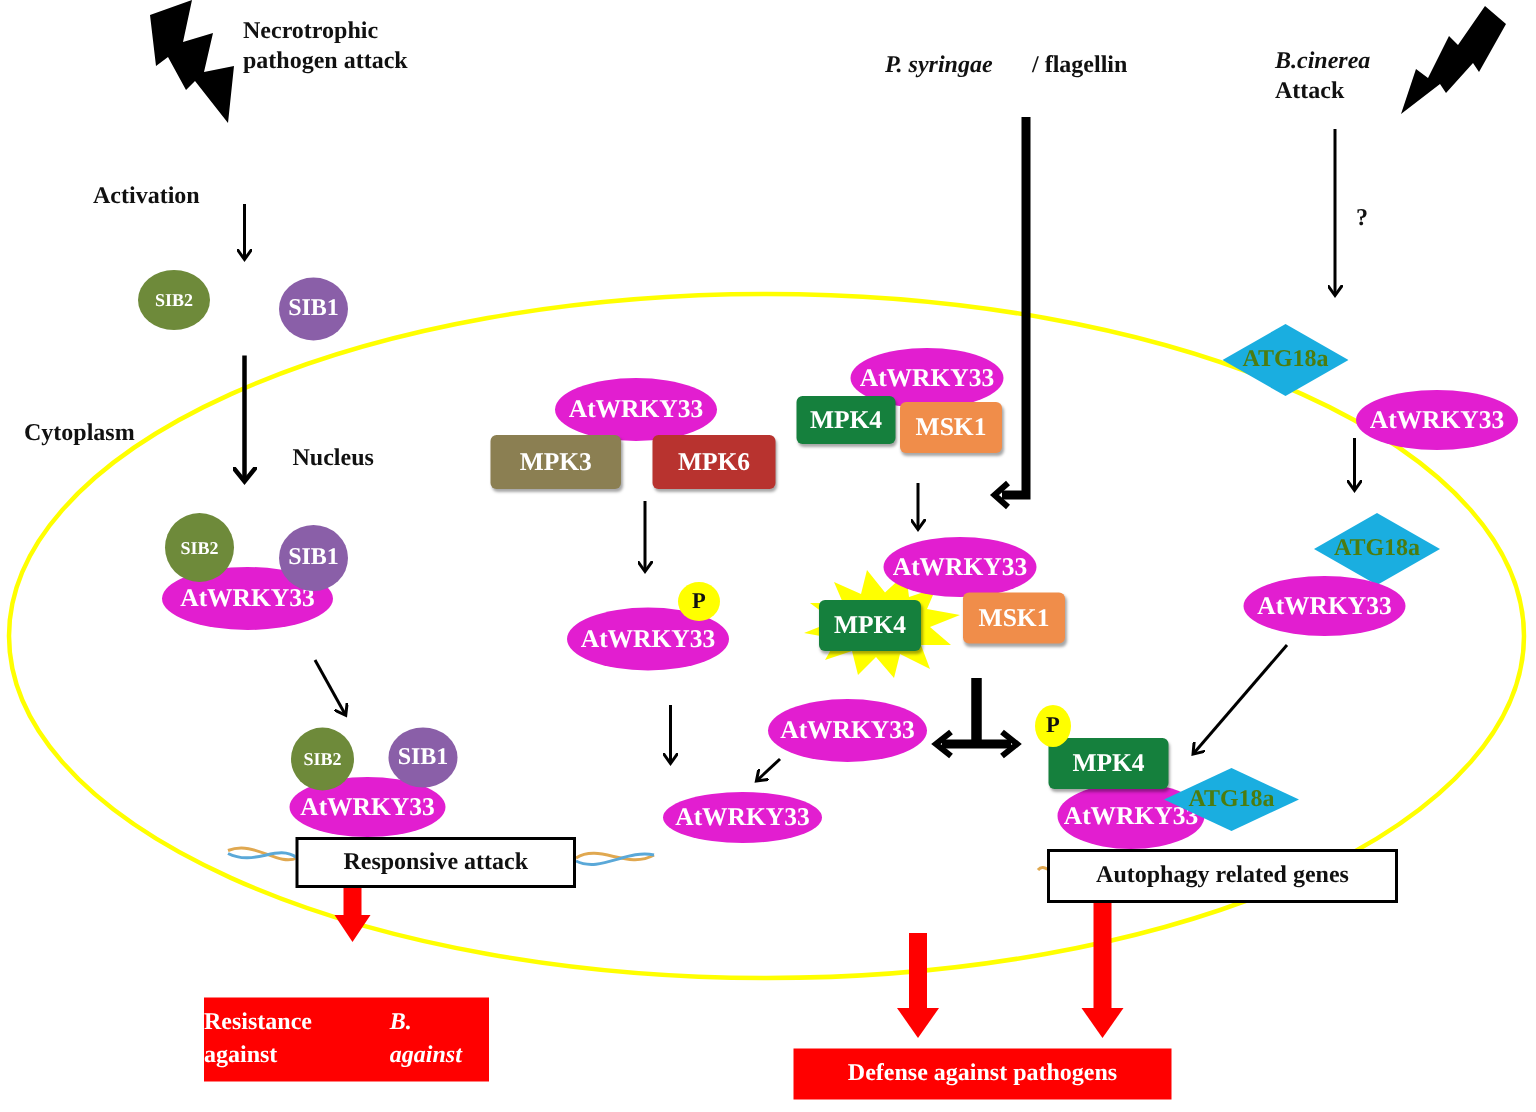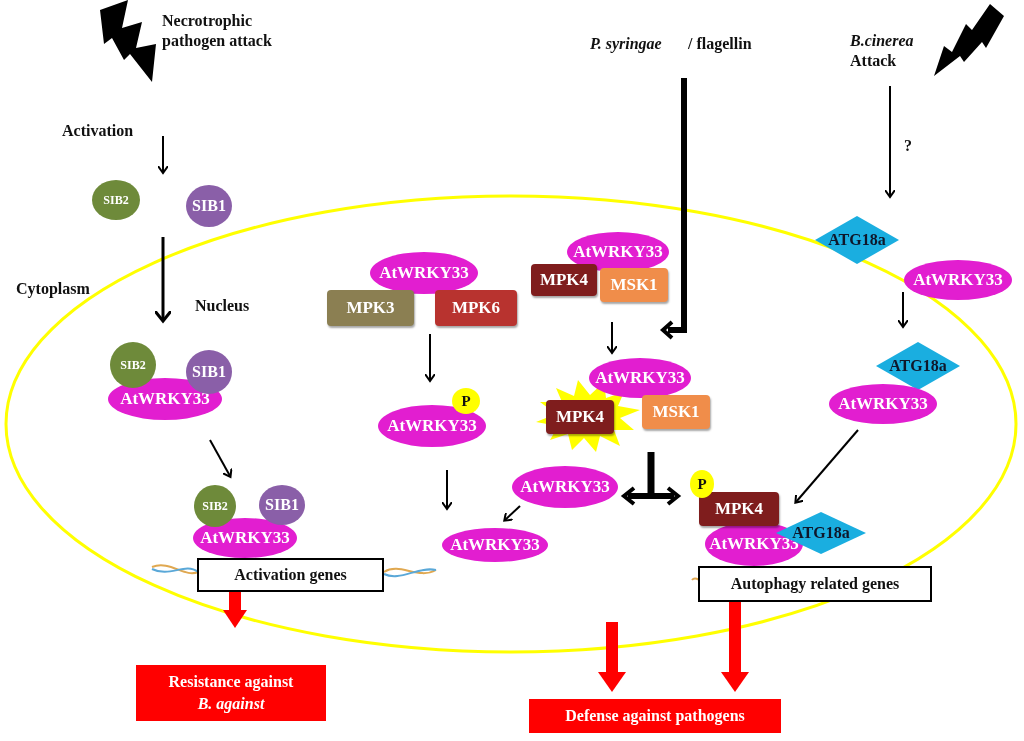--- a/index.html
+++ b/index.html
@@ -11,30 +11,30 @@
   .ell { position:absolute; background:#e21ed0; border-radius:50%; color:#fff; font-size:17px;
          display:flex; align-items:center; justify-content:center; white-space:nowrap; overflow:hidden;text-align:center; }
   .sib2 { position:absolute; background:#6e8a3a; border-radius:50%; color:#fff; font-size:12px;
           display:flex; align-items:center; justify-content:center; }
   .sib1 { position:absolute; background:#8a5fa8; border-radius:50%; color:#fff; font-size:16px;
           display:flex; align-items:center; justify-content:center; }
   .box { position:absolute; border-radius:4px; color:#fff; font-size:17px; display:flex;
          align-items:center; justify-content:center; box-shadow:1px 2px 2px rgba(0,0,0,0.35); white-space:nowrap; }
   .mpk3 { background:#8b7f52; }
   .mpk6 { background:#b8332f; }
-  .mpk4 { background:#7f1d1d; }
+  .mpk4 { background:#15803d; }
   .msk1 { background:#f08d4a; }
   .pdot { position:absolute; background:#ffff00; border-radius:50%; color:#111; font-size:15px;
           display:flex; align-items:center; justify-content:center; }
   .diam-wrap { position:absolute; display:flex; align-items:center; justify-content:center; }
   .diam-wrap svg { position:absolute; left:0; top:0; }
-  .diam-txt { position:relative; color:#0f172a; font-size:16px; white-space:nowrap; }
+  .diam-txt { position:relative; color:#4d7c0f; font-size:16px; white-space:nowrap; }
   .gene { position:absolute; background:#fff; border:2px solid #000; color:#111; font-size:16px;
           display:flex; flex-direction:column; align-items:center; justify-content:center; line-height:22px; text-align:center; }
-  .out { position:absolute; background:#ff0000; color:#fff; font-size:16px; display:flex; flex-direction:column;
+  .out { position:absolute; background:#ff0000; color:#fff; font-size:16px; display:flex; flex-direction:row;
          align-items:center; justify-content:center; line-height:22px; }
 </style>
 </head>
 <body>
 
 <div id="diagram">
 
   <svg width="1024" height="741" style="position:absolute;left:0;top:0">
     <defs>
       <marker id="ah" markerWidth="10" markerHeight="10" refX="6" refY="5" orient="auto" markerUnits="userSpaceOnUse">
@@ -149,21 +149,21 @@
   <div class="box mpk4" style="left:699px;top:492px;width:80px;height:34px">MPK4</div>
   <div class="pdot" style="left:690px;top:470px;width:24px;height:28px">P</div>
   <div class="diam-wrap" style="left:776px;top:512px;width:90px;height:42px">
     <svg width="90" height="42">
         <polygon points="45,0 90,21 45,42 0,21" fill="#1aaee0"></polygon>
       </svg>
     <span class="diam-txt">ATG18a</span>
   </div>
 
   <div class="gene" style="left:197px;top:558px;width:183px;height:30px">
-    <span>Activation genes</span>
+    <span>Responsive attack</span>
   </div>
   <div class="gene" style="left:698px;top:566px;width:230px;height:32px">
     <span>Autophagy related genes</span>
   </div>
 
   <div class="out" style="left:136px;top:665px;width:190px;height:56px">
     <span>Resistance against</span>
     <span style="font-style:italic">B. against</span>
   </div>
   <div class="out" style="left:529px;top:699px;width:252px;height:34px">

